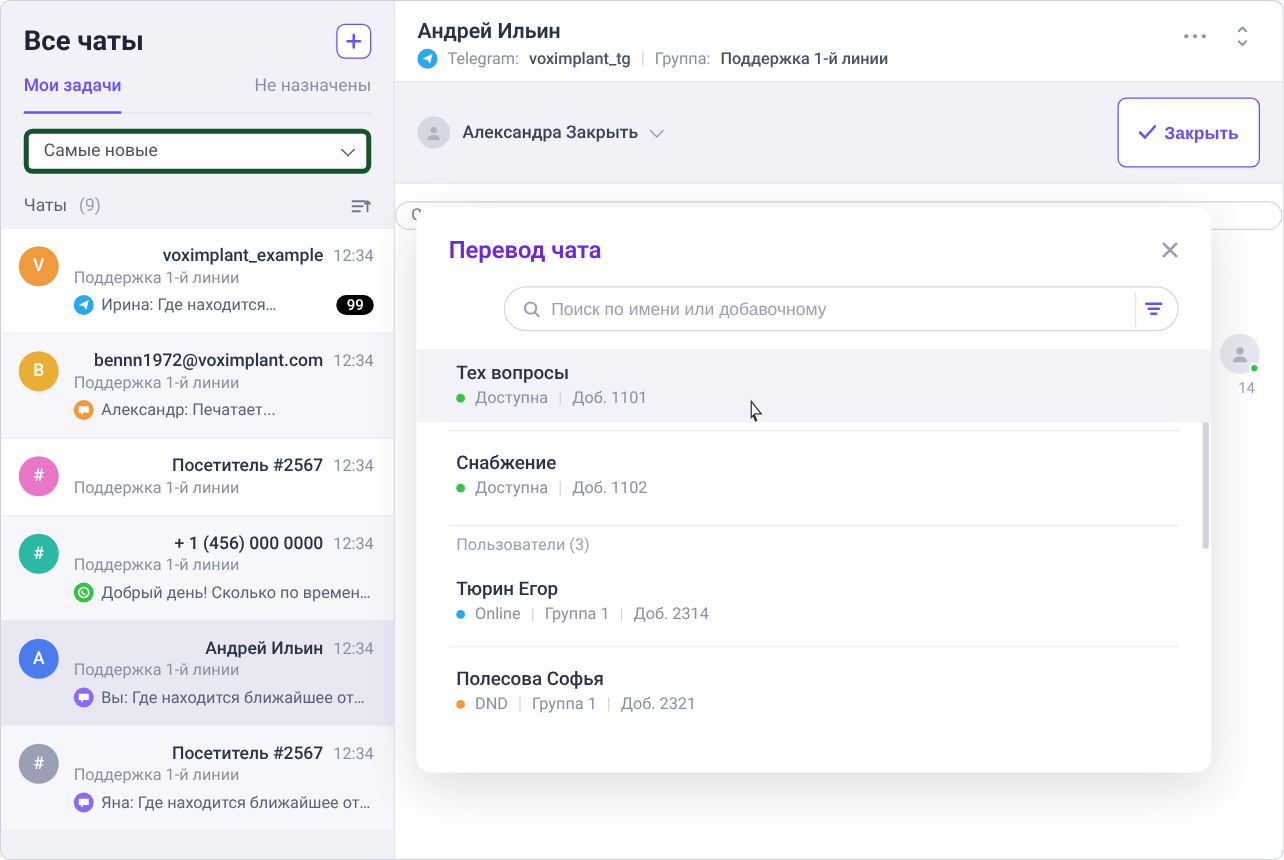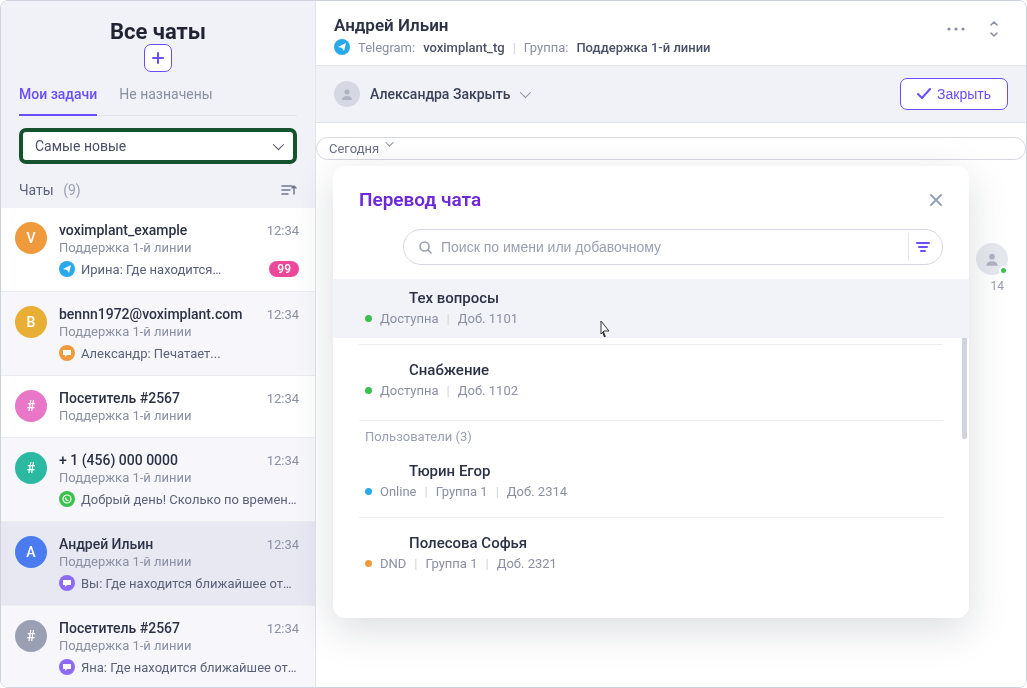--- a/index.html
+++ b/index.html
@@ -1,88 +1,88 @@
 <!DOCTYPE html>
 <html><head>
 <meta charset="utf-8">
 <style>
 * { box-sizing: border-box; margin: 0; padding: 0; }
 body { font-family: -apple-system, BlinkMacSystemFont, "Segoe UI", Roboto, sans-serif; background: #fff; color: #2c3245; font-size: 14px; overflow: hidden; }
 .app { display: flex; width: 1027px; height: 688px; border: 1px solid #cdd2dc; border-radius: 8px; overflow: hidden; background: #fff; }
 .sidebar { width: 315px; border-right: 1px solid #e1e4eb; background: #f1f2f8; display: flex; flex-direction: column; }
 .sidebar-head { padding: 18px 18px 0 18px; background: #f1f2f8; }
-.sidebar-title-row { display: flex; align-items: center; justify-content: space-between; margin-bottom: 14px; flex-direction: column; }
+.sidebar-title-row { display: flex; align-items: center; justify-content: space-between; margin-bottom: 14px; }
 .sidebar-title { font-size: 22px; font-weight: 700; color: #1f2333; }
 .compose-btn { width: 28px; height: 28px; border: 1.5px solid #6b4dff; border-radius: 7px; background: #fff; color: #6b4dff; display: flex; align-items: center; justify-content: center; cursor: pointer; }
-.tabs { display: flex; gap: 22px; border-bottom: 1px solid #e1e4eb; }
+.tabs { display: flex; gap: 22px; border-bottom: 1px solid #e1e4eb; justify-content: space-between; }
 .tab { padding: 0 0 12px 0; font-size: 14px; color: #8a90a3; cursor: pointer; }
 .tab.active { color: #6b4dff; font-weight: 500; border-bottom: 2px solid #6b4dff; margin-bottom: -1px; }
 .sort-row { padding: 12px 18px; }
 .sort-select { width: 100%; height: 36px; border: 4px solid #14532d; border-radius: 7px; background: #fff; padding: 0 12px; display: flex; align-items: center; justify-content: space-between; color: #4a5066; cursor: pointer; }
 .chats-header { display: flex; align-items: center; justify-content: space-between; padding: 6px 18px 10px 18px; color: #5a6178; font-size: 14px; }
 .chats-count { color: #9aa0b3; margin-left: 6px; }
 .sort-icon { color: #6f7790; cursor: pointer; }
 .chat-list { flex: 1; overflow-y: auto; }
 .chat-item { display: flex; padding: 14px 16px 14px 14px; gap: 12px; border-bottom: 1px solid #ecedf3; cursor: pointer; background: #fff; }
 .chat-item.selected { background: #e7e8f2; }
 .chat-item.alt { background: #f7f7fb; }
 .avatar { width: 32px; height: 32px; border-radius: 50%; display: flex; align-items: center; justify-content: center; color: #fff; font-weight: 500; font-size: 14px; flex-shrink: 0; }
 .av-orange { background: #f09a3e; }
 .av-yellow { background: #e9af34; }
 .av-pink { background: #e877c7; }
 .av-teal { background: #2bb9a2; }
 .av-blue { background: #4a7cf0; }
 .av-gray { background: #9aa0b3; }
 .chat-body { flex: 1; min-width: 0; }
-.chat-top { display: flex; justify-content: space-between; align-items: baseline; }
+.chat-top { display: flex; justify-content: flex-end; align-items: baseline; }
 .chat-name { font-weight: 500; color: #2c3245; font-size: 14px; overflow: hidden; text-overflow: ellipsis; white-space: nowrap; }
 .chat-time { color: #8a90a3; font-size: 13px; flex-shrink: 0; margin-left: 8px; }
 .chat-queue { color: #8a90a3; font-size: 13px; margin-top: 2px; }
 .chat-preview { display: flex; align-items: center; gap: 6px; margin-top: 6px; color: #5a6178; font-size: 13px; }
 .chat-preview-text { overflow: hidden; text-overflow: ellipsis; white-space: nowrap; flex: 1; }
 .channel-icon { width: 16px; height: 16px; border-radius: 50%; display: flex; align-items: center; justify-content: center; flex-shrink: 0; }
 .ch-telegram { background: #29a9ec; }
 .ch-msg { background: #f09a3e; }
 .ch-whatsapp { background: #3ac14d; }
 .ch-chat { background: #8b6bf5; }
-.badge { background: #ec4899; color: #fff; border-radius: 11px; padding: 1px 8px; font-size: 12px; font-weight: 500; }
+.badge { background: #000000; color: #fff; border-radius: 11px; padding: 1px 8px; font-size: 12px; font-weight: 500; }
 .main { flex: 1; display: flex; flex-direction: column; background: #fff; position: relative; }
 .main-head { padding: 14px 18px 10px 18px; border-bottom: 1px solid #e1e4eb; }
 .main-top { display: flex; justify-content: space-between; align-items: flex-start; }
 .contact-name { font-size: 17px; font-weight: 600; color: #2c3245; }
 .contact-meta { display: flex; align-items: center; gap: 8px; margin-top: 4px; font-size: 13px; color: #8a90a3; }
 .contact-meta .sep { color: #d0d3de; }
 .contact-meta .strong { color: #4a5066; font-weight: 500; }
 .head-actions { display: flex; align-items: center; gap: 10px; }
 .icon-btn { width: 28px; height: 28px; display: flex; align-items: center; justify-content: center; color: #8a90a3; cursor: pointer; border-radius: 6px; }
 .assignee-row { display: flex; align-items: center; justify-content: space-between; padding: 12px 18px; background: #f1f2f8; border-bottom: 1px solid #e1e4eb; }
 .assignee { display: flex; align-items: center; gap: 10px; }
 .assignee .ava { width: 26px; height: 26px; border-radius: 50%; background: #d5d8e2; display: flex; align-items: center; justify-content: center; color: #8a90a3; }
 .assignee-name { font-weight: 500; color: #3a4055; }
-.close-chat-btn { border: 1.5px solid #6b4dff; color: #6b4dff; background: #fff; border-radius: 7px; padding: 7px 16px; font-weight: 400; display: flex; align-items: center; gap: 6px; cursor: pointer; font-size: 14px; }
+.close-chat-btn { border: 1.5px solid #6b4dff; color: #6b4dff; background: #fff; border-radius: 7px; padding: 19px 16px; font-weight: 700; display: flex; align-items: center; gap: 6px; cursor: pointer; font-size: 14px; }
 .date-pill { align-self: center; margin: 14px auto; border: 1px solid #d5d8e2; border-radius: 14px; padding: 3px 12px; font-size: 13px; color: #6a7085; display: flex; align-items: flex-start; gap: 6px; cursor: pointer; }
 .msg-area { flex: 1; position: relative; background: #fff; }
 .float-avatar { position: absolute; right: 18px; top: 120px; }
 .float-avatar .circ { width: 32px; height: 32px; border-radius: 50%; background: #e6e8ef; display: flex; align-items: center; justify-content: center; color: #aeb3c3; position: relative; }
 .float-dot { position: absolute; bottom: 0; right: 0; width: 9px; height: 9px; border-radius: 50%; background: #3ac14d; border: 2px solid #fff; }
 .float-count { text-align: right; font-size: 12px; color: #9aa0b3; margin-top: 4px; margin-right: 4px; }
 .modal { position: absolute; left: 333px; top: 166px; right: 58px; bottom: 70px; background: #fff; border-radius: 12px; box-shadow: 0 12px 40px rgba(20,25,50,.15); padding: 22px 0 0 0; display: flex; flex-direction: column; }
 .modal-head { display: flex; justify-content: space-between; align-items: center; padding: 0 26px 18px 26px; }
 .modal-title { font-size: 19px; font-weight: 600; color: #6d28d9; }
 .modal-close { color: #9aa0b3; cursor: pointer; font-size: 18px; }
 .search-wrap { padding: 0 26px 14px 26px; margin-left: 44px; }
 .search-box { display: flex; align-items: center; border: 1px solid #d5d8e2; border-radius: 20px; height: 36px; padding: 0 6px 0 14px; }
 .search-box input { flex: 1; border: none; outline: none; font-size: 14px; color: #4a5066; background: transparent; }
 .search-box input::placeholder { color: #9aa0b3; }
 .filter-btn { width: 28px; height: 28px; border-left: 1px solid #e1e4eb; display: flex; align-items: center; justify-content: center; color: #6b4dff; cursor: pointer; }
 .section-label { padding: 8px 26px 8px 32px; font-size: 13px; color: #9aa0b3; }
 .result-list { flex: 1; overflow-y: auto; position: relative; }
 .result-item { padding: 10px 26px 12px 32px; cursor: pointer; }
 .result-item.hover { background: #f2f3f9; }
-.result-name { font-size: 15px; font-weight: 500; color: #2c3245; margin-bottom: 4px; margin-left: 44px; }
+.result-name { font-size: 15px; font-weight: 500; color: #2c3245; margin-bottom: 4px; }
 .result-meta { font-size: 13px; color: #8a90a3; display: flex; align-items: center; gap: 8px; }
 .status-dot { width: 7px; height: 7px; border-radius: 50%; display: inline-block; }
 .dot-green { background: #3ac14d; }
 .dot-blue { background: #29a9ec; }
 .dot-orange { background: #f09a3e; }
 .meta-sep { color: #d0d3de; }
 .section-divider { height: 1px; background: #ecedf3; margin: 6px 26px; }
 .category-divider { height: 1px; background: #ecedf3; margin: 10px 26px 0 26px; }
 .cursor { position: absolute; left: 262px; top: 40px; pointer-events: none; z-index: 10; }
 .scroll-thumb { position: absolute; right: 2px; top: 0px; width: 5px; height: 160px; background: #d0d3de; border-radius: 3px; }

